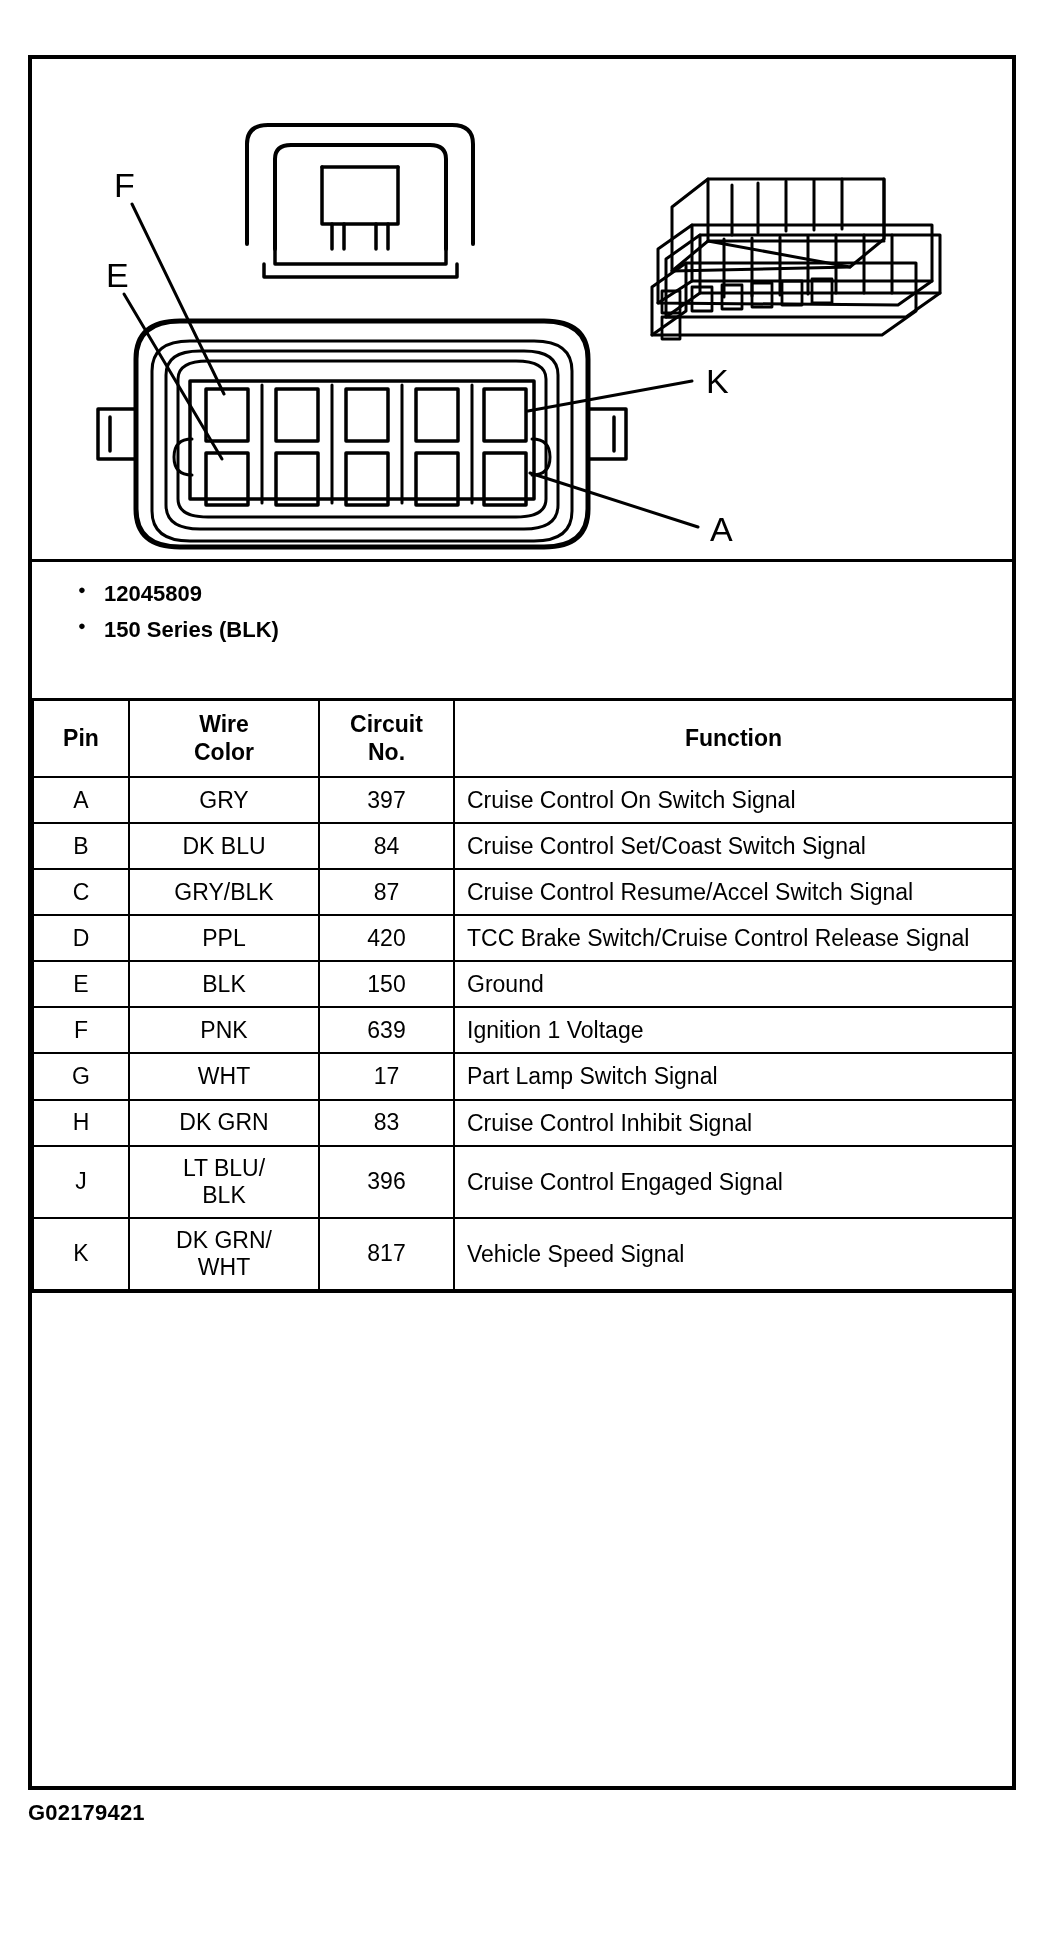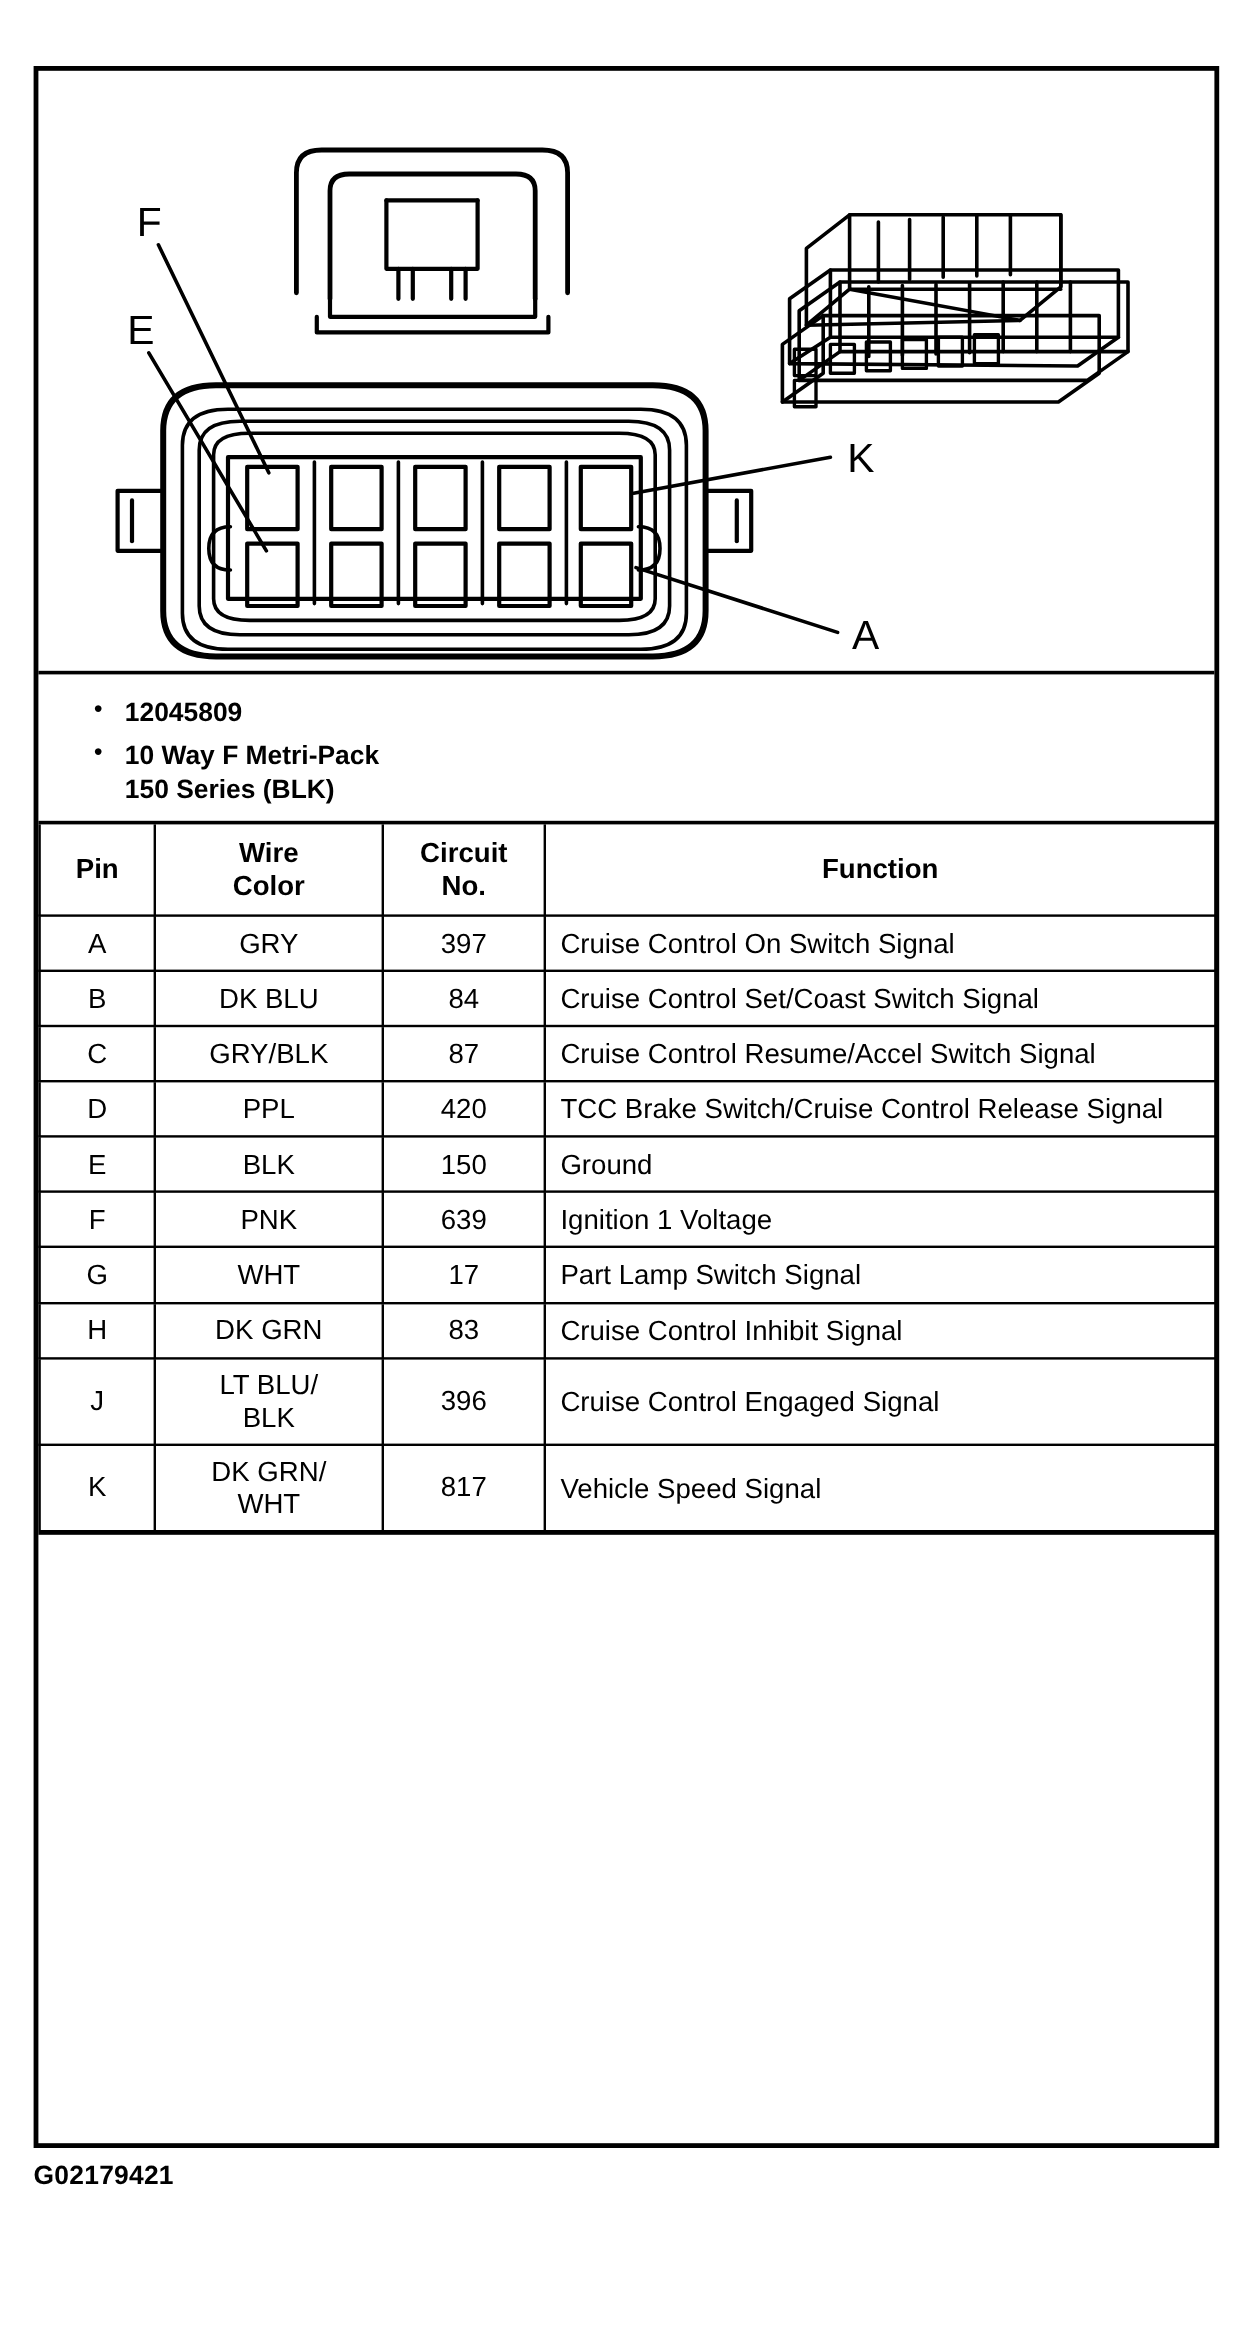--- a/index.html
+++ b/index.html
@@ -260,28 +260,27 @@
 
   <div id="part-info">
     <div id="part-info-values">
       <div class="bullet-line">
         <span class="bullet-mark">●</span>
         <span class="bullet-text">12045809</span>
       </div>
       <div class="bullet-line">
         <span class="bullet-mark">●</span>
         <span class="bullet-text">
-          <span style="display:block">10 Way F Metri-Pack</span>
           <span style="display:block">150 Series (BLK)</span>
         </span>
       </div>
     </div>
   </div>
 
-  <table id="pinout-table" style="top: 625px;">
+  <table id="pinout-table" style="top: 639px;">
     <colgroup>
       <col class="c-pin">
         <col class="c-wire">
         <col class="c-circuit">
         <col class="c-function">
     </colgroup>
     <thead>
       <tr>
         <th>Pin</th>
         <th>

